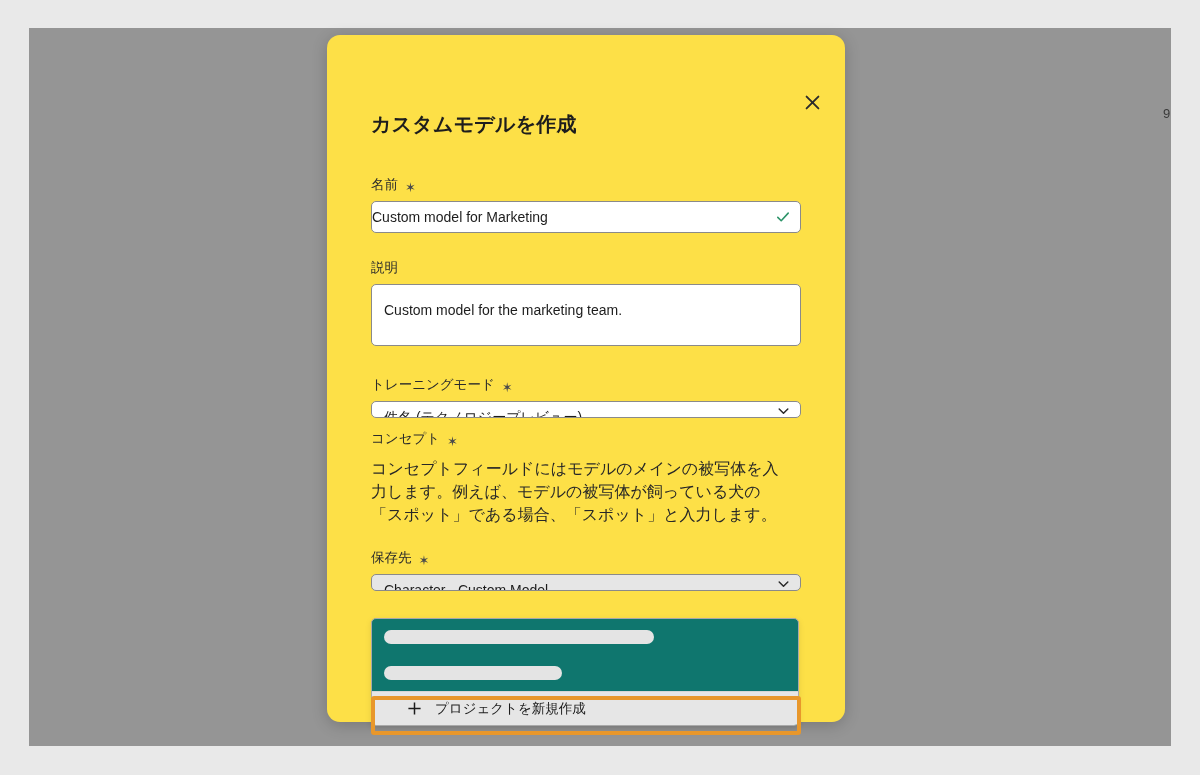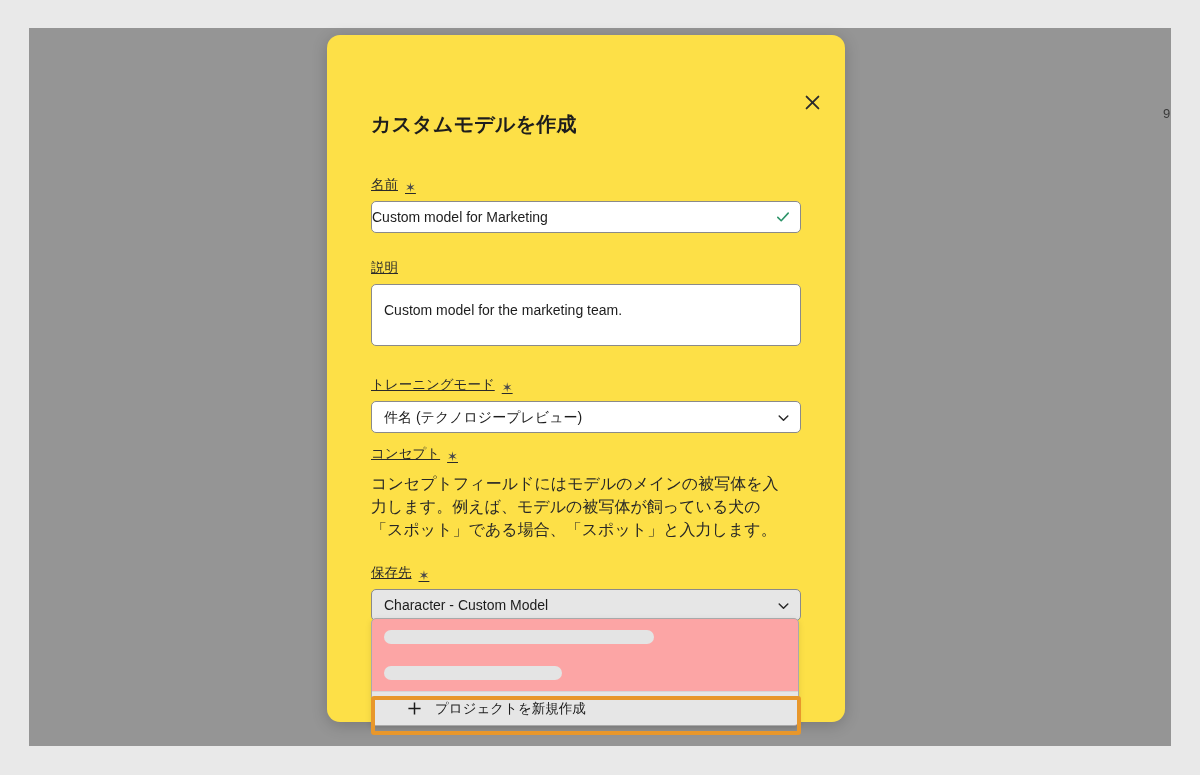--- a/index.html
+++ b/index.html
@@ -91,21 +91,20 @@
 
   .label {
     font-size: 13.5px;
     line-height: 20px;
     color: #2b2b2b;
     display: flex;
     align-items: center;
     gap: 7px;
     margin-bottom: 6px;
     white-space: nowrap;
-    text-decoration: underline;
   }
   .req-star {
     font-size: 13px;
     line-height: 13px;
     color: #4b4b4b;
     position: relative;
     top: 2px;
   }
 
   .input-wrap { position: relative; }
@@ -141,21 +140,21 @@
     right: 11px;
     top: 50%;
     transform: translateY(-50%);
     width: 14px;
     height: 14px;
     pointer-events: none;
   }
 
   
   .select-box {
-    height: 32px;
+    height: 17px;
     padding: 0 34px 0 12px;
     line-height: 30px;
     display: block;
     cursor: pointer;
     white-space: nowrap;
     overflow: hidden;
     text-overflow: ellipsis;
   }
   .select-box.filled {
     background: #e6e6e6;
@@ -181,21 +180,21 @@
   .gap-mode   { height: 25px; }
   .gap-concept{ height: 11px; }
   .gap-dest   { height: 22px; }
 
   
   #dropdown-popup {
     position: absolute;
     left: 371px;
     top: 618px;
     width: 428px;
-    background: #fca5a5;
+    background: #0f766e;
     border: 1px solid #a9a9a9;
     border-radius: 5px;
     overflow: hidden;
     box-shadow: 0 2px 6px rgba(0,0,0,0.10);
   }
 
   .skeleton-row {
     height: 36px;
     display: flex;
     align-items: center;

